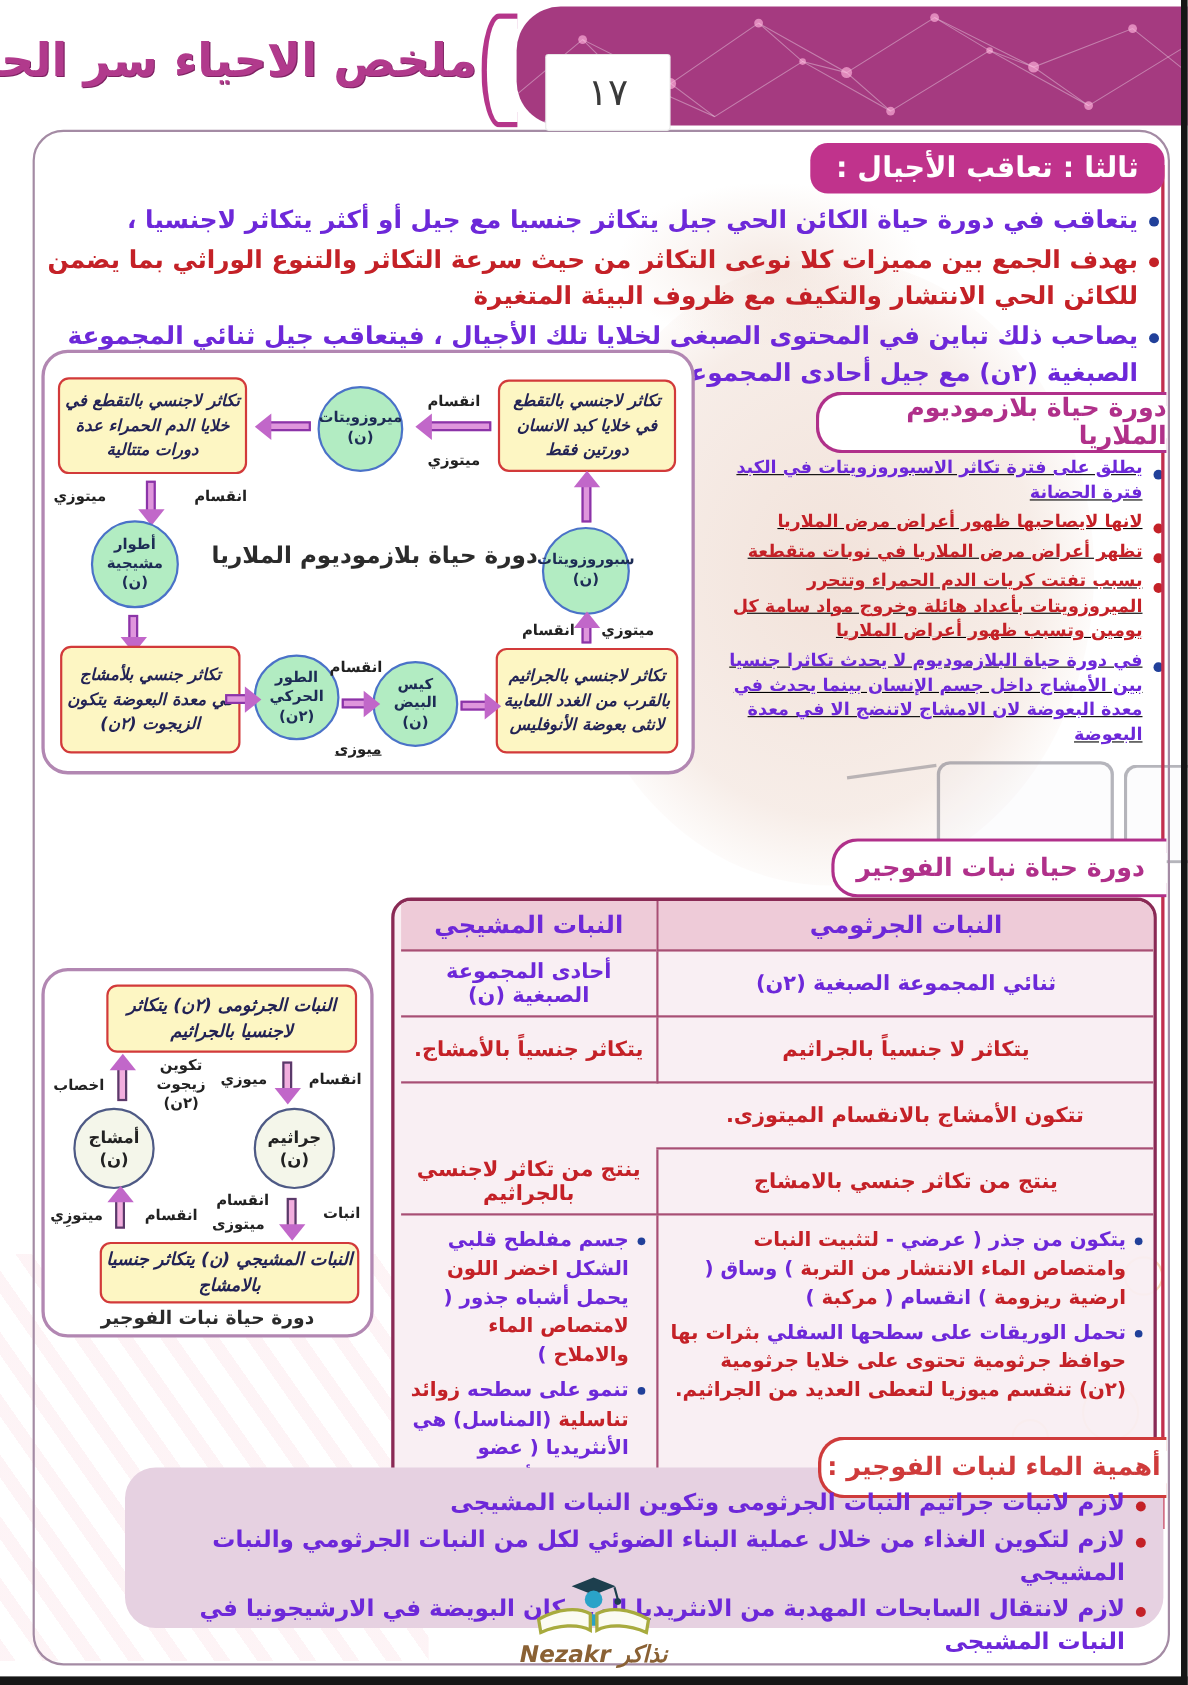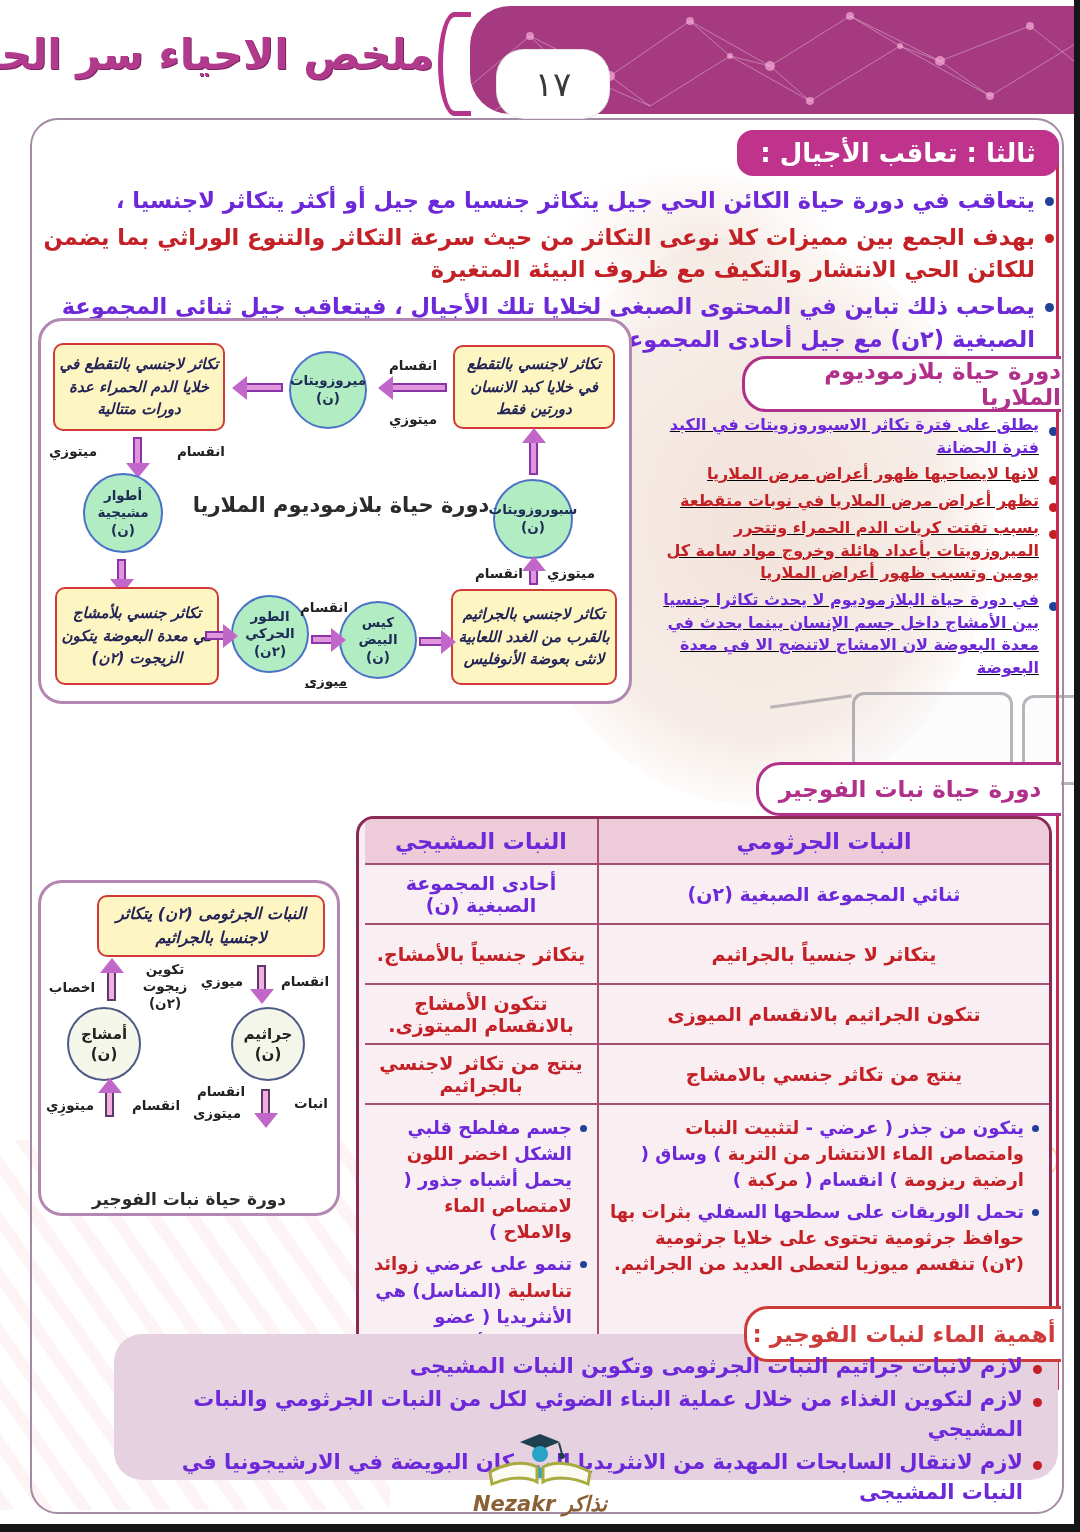--- a/index.html
+++ b/index.html
@@ -17,21 +17,21 @@
   }
   .banner-paren{
     left:438px;top:12px;width:28px;height:94px;border:5px solid #b5358a;
     border-right:none;border-radius:50% 0 0 50%;z-index:2;
   }
   .banner-title{
     left:4px;top:30px;width:430px;text-align:center;font-size:42px;font-weight:bold;
     color:#b13a8c;text-shadow:1px 1px 0 #7e2263;z-index:2;white-space:nowrap;
   }
   .page-tab{
-    left:497px;top:50px;width:112px;height:68px;background:#ffffff;border-radius:27px;
+    left:497px;top:50px;width:112px;height:68px;background:#ffffff;border-radius:2px;
     z-index:3;display:flex;align-items:center;justify-content:center;
     font-size:34px;color:#3a3a3a;box-shadow:0 0 0 1px #e8e8e8;
   }
   
   .frame{
     left:30px;top:118px;width:1030px;height:1392px;border:2px solid #a48ba4;
     border-radius:28px;z-index:1;
   }
   .crimson-edge{left:1056px;top:150px;width:3px;height:1240px;background:#c22f4e;z-index:2;}
   .right-edge-bar{left:1074px;top:0;width:6px;height:1532px;background:#161616;z-index:6;}
@@ -290,23 +290,20 @@
   </div>
   <div class="trow">
     <div class="tcell tbody col-r">
         <span class="red">يتكاثر لا جنسياً بالجراثيم</span>
       </div>
     <div class="tcell tbody">
         <span class="red">يتكاثر جنسياً بالأمشاج.</span>
       </div>
   </div>
   <div class="trow">
-    <div class="tcell tbody col-r">
-        <span class="red">تتكون الجراثيم بالانقسام الميوزى</span>
-      </div>
     <div class="tcell tbody">
         <span class="red">تتكون الأمشاج بالانقسام الميتوزى.</span>
       </div>
   </div>
   <div class="trow">
     <div class="tcell tbody col-r">
         <span class="red">ينتج من تكاثر جنسي بالامشاج</span>
       </div>
     <div class="tcell tbody">
         <span class="red">ينتج من تكاثر لاجنسي بالجراثيم</span>
@@ -323,21 +320,21 @@
         <div class="btext" style="font-size:18px;font-weight:bold;"><span class="blue">تحمل الوريقات على سطحها السفلي </span><span class="red">بثرات بها حوافظ جرثومية تحتوى على خلايا جرثومية (٢ن) تنقسم ميوزيا لتعطى العديد من الجراثيم.</span></div>
       </div>
     </div>
     <div class="tcell tdetail">
       <div class="brow">
         <span class="bdot dot-blue"></span>
         <div class="btext" style="font-size:18px;font-weight:bold;"><span class="blue">جسم مفلطح قلبي الشكل </span><span class="red">اخضر اللون </span><span class="blue">يحمل أشباه جذور ( </span><span class="red">لامتصاص الماء والاملاح </span><span class="blue">)</span></div>
       </div>
       <div class="brow">
         <span class="bdot dot-blue"></span>
-        <div class="btext" style="font-size:18px;font-weight:bold;"><span class="blue">تنمو على عرضي </span><span class="red">زوائد تناسلية </span><span class="blue">(المناسل) هي الأنثريديا ( عضو التذكير) الأرشيجونيا ( عضو التأنيث )</span></div>
+        <div class="btext" style="font-size:18px;font-weight:bold;"><span class="blue">تنمو على سطحه </span><span class="red">زوائد تناسلية </span><span class="blue">(المناسل) هي الأنثريديا ( عضو التذكير) الأرشيجونيا ( عضو التأنيث )</span></div>
       </div>
     </div>
   </div>
 </div>
 
 <div class="abs dpanel" style="left:38px;top:880px;width:296px;height:330px;">
   <div class="ybox" style="left:56px;top:12px;width:228px;height:62px;font-size:16px;">النبات الجرثومى (٢ن) يتكاثر لاجنسيا بالجراثيم</div>
 
   <div class="sh v fern-sh" style="left:216px;top:82px;height:28px;">
       <span class="head down"></span>
@@ -360,20 +357,21 @@
   <div class="dlabel" style="left:148px;top:200px;width:64px;">انقسام</div>
   <div class="dlabel" style="left:144px;top:222px;width:64px;">ميتوزى</div>
   <div class="dlabel" style="left:246px;top:212px;width:48px;">انبات</div>
 
   <div class="sh v fern-sh" style="left:64px;top:206px;height:28px;">
       <span class="head up"></span>
     </div>
   <div class="dlabel" style="left:84px;top:214px;width:62px;">انقسام</div>
   <div class="dlabel" style="left:0px;top:214px;width:58px;">ميتوزِي</div>
 
+  <div class="ybox" style="left:50px;top:246px;width:236px;height:56px;font-size:16px;">النبات المشيجي (ن) يتكاثر جنسيا بالامشاج</div>
   <div class="dtitle" style="left:16px;top:306px;width:264px;font-size:17px;">دورة حياة نبات الفوجير</div>
 </div>
 
 <div class="abs tagbox redline" style="left:744px;top:1306px;width:314px;height:50px;">أهمية الماء لنبات الفوجير :</div>
 <div class="abs pinkpanel"></div>
 
 <div class="abs blk3" style="left:140px;top:1352px;width:902px;z-index:3;">
   <div class="brow">
     <span class="bdot dot-red"></span>
     <div class="btext"><span class="blue">لازم لانبات جراثيم النبات الجرثومى وتكوين النبات المشيجى</span></div>

